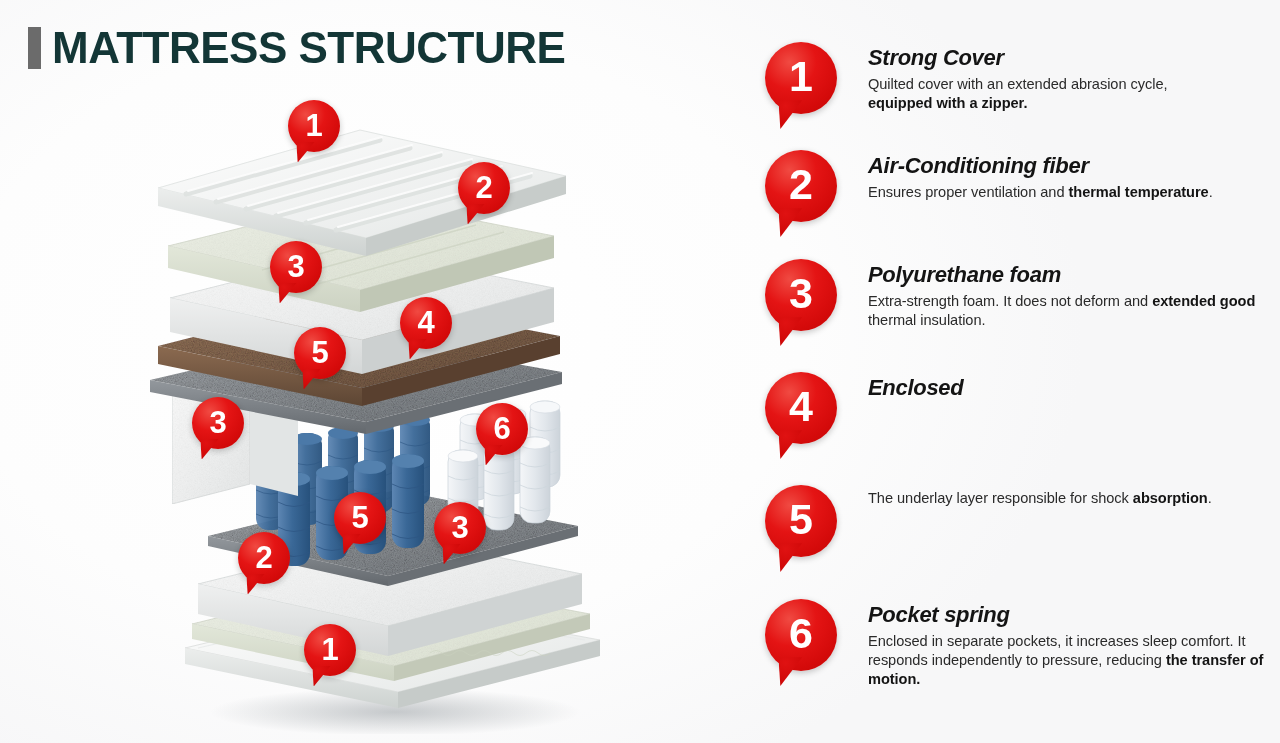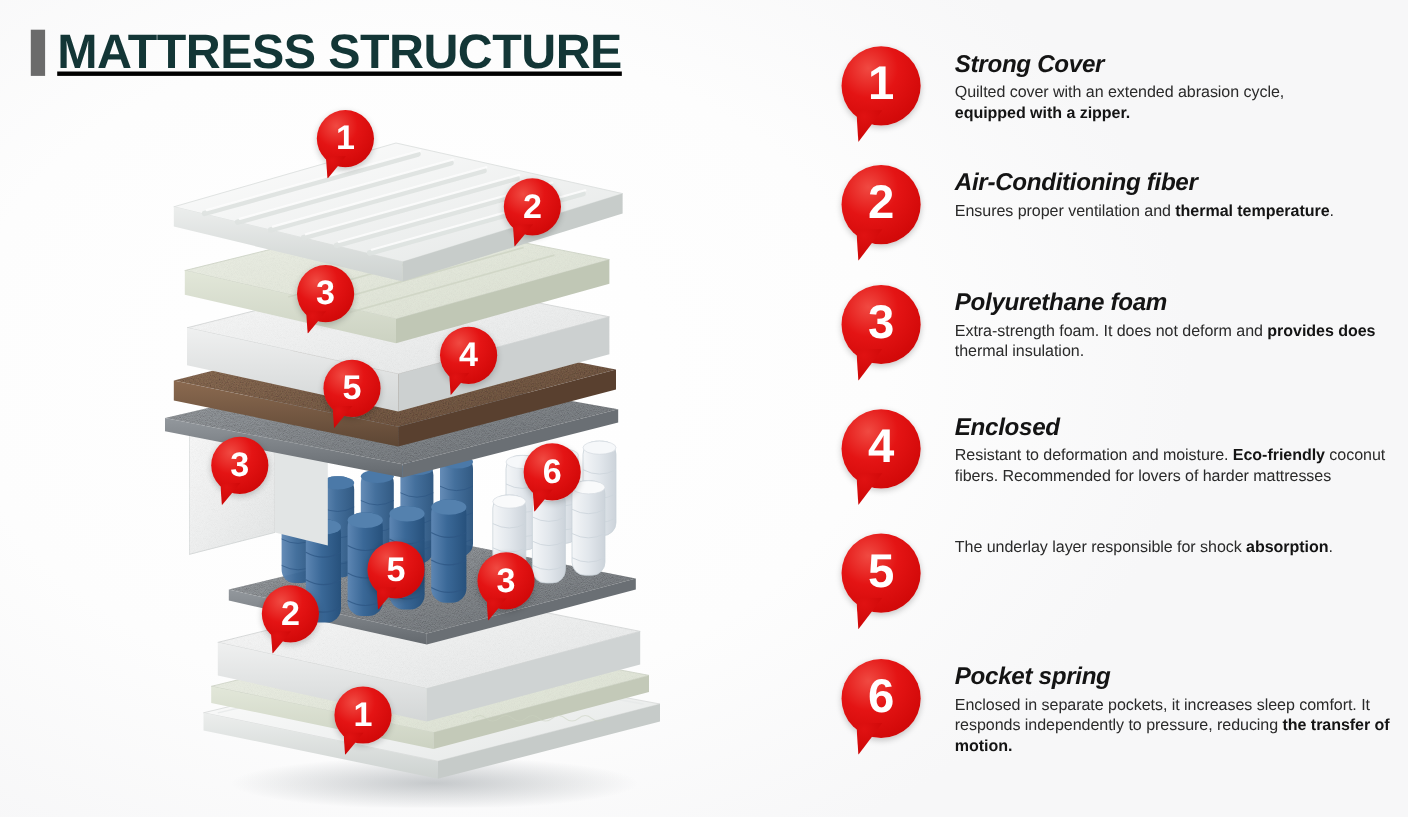--- a/index.html
+++ b/index.html
@@ -14,21 +14,21 @@
     position:absolute; inset:0;
     background:
       radial-gradient(ellipse 700px 500px at 30% 45%, #ffffff 0%, #fdfdfd 60%, #f7f7f8 100%),
       linear-gradient(180deg,#ffffff 0%,#fbfbfc 100%);
     pointer-events:none;
   }
 
   
   .title-wrap{
     position:absolute; left:28px; top:26px;
-    display:flex; align-items:center; gap:11px;text-decoration:underline;
+    display:flex; align-items:center; gap:11px;
   }
   .title-bar{
     width:13px; height:42px; background:#6b6b6b; display:block;
   }
   .title-text{
     font-size:44px; font-weight:bold; color:#133636;
     letter-spacing:-0.5px; line-height:1;
     font-family:"Liberation Sans", sans-serif;
   }
 
@@ -406,31 +406,30 @@
       <p><span>Ensures proper ventilation and </span><b>thermal temperature</b><span>.</span></p>
     </div>
   </div>
 
   <div class="item" style="top:259px;">
     <div class="pin pin-lg">
         <span>3</span>
       </div>
     <div class="txt">
       <h3>Polyurethane foam</h3>
-      <p><span>Extra-strength foam. It does not deform and </span><b>provides does</b><span> thermal insulation.</span></p>
+      <p><span>Extra-strength foam. It does not deform and </span><b>extended good</b><span> thermal insulation.</span></p>
     </div>
   </div>
 
   <div class="item" style="top:372px;">
     <div class="pin pin-lg">
         <span>4</span>
       </div>
     <div class="txt">
       <h3>Enclosed</h3>
-      <p><span>Resistant to deformation and moisture. </span><b>Eco-friendly</b><span> coconut fibers. Recommended for lovers of harder mattresses</span></p>
     </div>
   </div>
 
   <div class="item" style="top:485px;">
     <div class="pin pin-lg">
         <span>5</span>
       </div>
     <div class="txt">
       <p><span>The underlay layer responsible for shock </span><b>absorption</b><span>.</span></p>
     </div>

